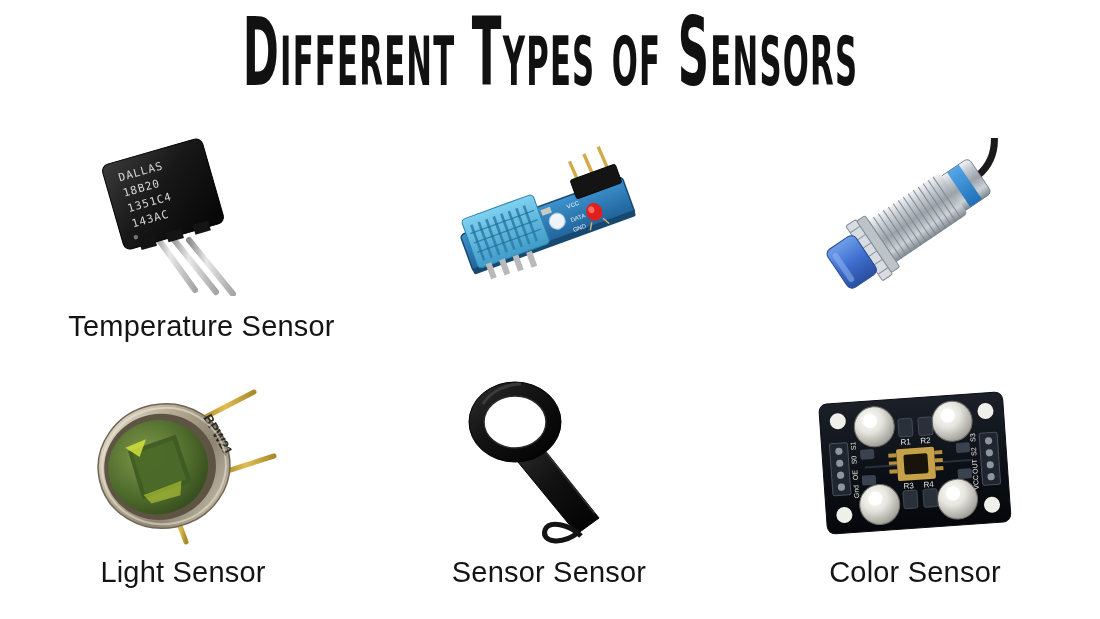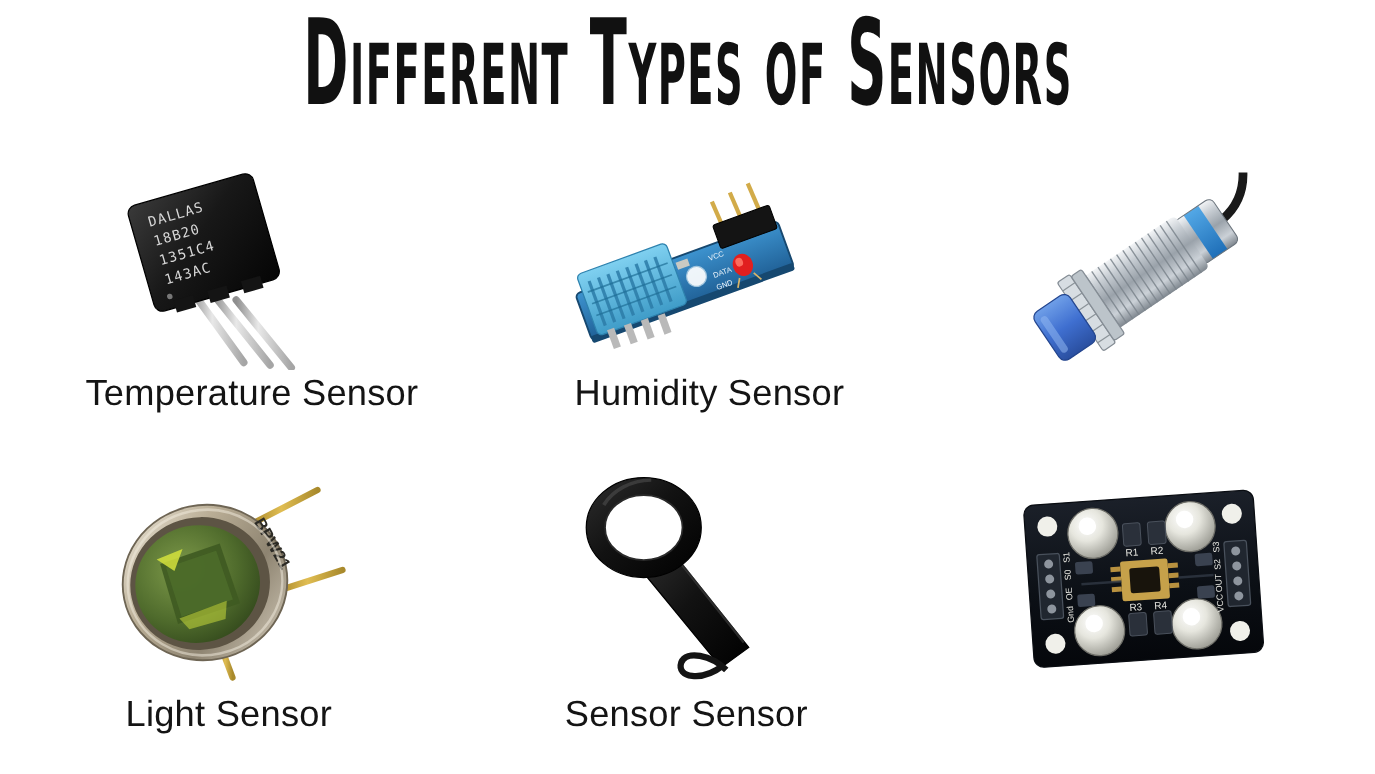--- a/index.html
+++ b/index.html
@@ -67,21 +67,21 @@
 
   .caption {
     font-family: "Liberation Sans", sans-serif;
     font-size: 29px;
     font-weight: 400;
     color: #141414;
     letter-spacing: 0.2px;
     line-height: 1;
     white-space: nowrap;
   }
-  #row-1 .caption { margin-top: 11px; padding-left: 37px; }
+  #row-1 .caption { margin-top: 22px; padding-left: 37px; }
   #row-2 .caption { margin-top: 14px; }
 
   .art-svg { display: block; position: absolute; }
 
   
   .center-art {
     left: 50%;
     transform: translateX(-50%);
   }
 </style>
@@ -209,21 +209,20 @@
               <g>
                 <rect x="36" y="98" width="6" height="16" fill="#b9b9b9"></rect>
                 <rect x="50" y="99" width="6" height="16" fill="#b9b9b9"></rect>
                 <rect x="64" y="100" width="6" height="16" fill="#b9b9b9"></rect>
                 <rect x="78" y="101" width="6" height="16" fill="#b9b9b9"></rect>
               </g>
             </g>
           </g>
         </svg>
       </div>
-      <div class="caption">Humidity Sensor</div>
     </div>
 
     <div class="cell col-3">
       <div class="art-slot">
         <svg class="art-svg center-art" width="240" height="160" viewBox="0 0 240 160" style="top:8px;">
           <defs>
             <linearGradient id="chrome" x1="0" y1="0" x2="0" y2="1">
               <stop offset="0%" stop-color="#f2f4f6"></stop>
               <stop offset="22%" stop-color="#c6ccd2"></stop>
               <stop offset="50%" stop-color="#9aa2aa"></stop>
@@ -487,16 +486,17 @@
             </g>
             <g fill="#3a4250">
               <rect x="56" y="66" width="14" height="10" rx="2"></rect>
               <rect x="56" y="92" width="14" height="10" rx="2"></rect>
               <rect x="152" y="66" width="14" height="10" rx="2"></rect>
               <rect x="152" y="92" width="14" height="10" rx="2"></rect>
             </g>
           </g>
         </svg>
       </div>
+      <div class="caption">Color Sensor</div>
     </div>
   </div>
 
 </div>
 
 </body></html>

